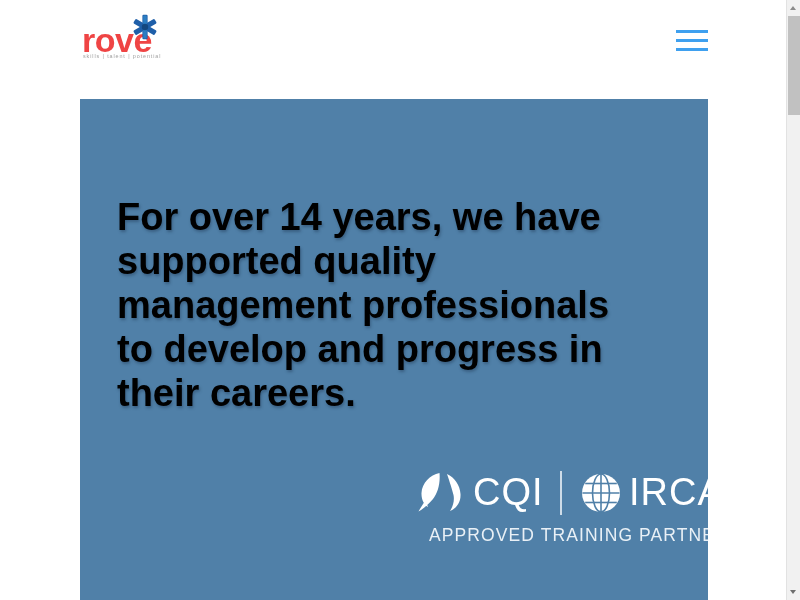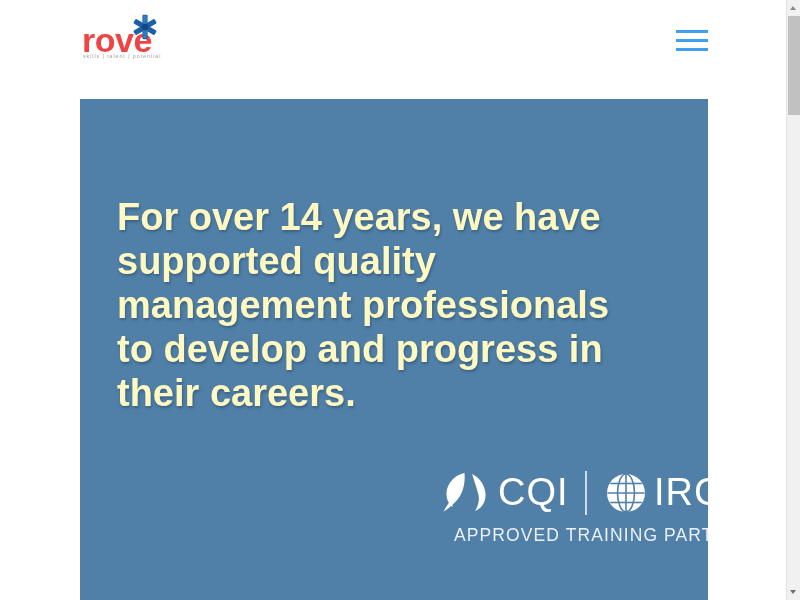--- a/index.html
+++ b/index.html
@@ -119,30 +119,30 @@
 
   #hero-headline {
     position: absolute;
     left: 37px;
     top: 96px;
     width: 530px;
     margin: 0;
     font-size: 38px;
     font-weight: bold;
     line-height: 44px;
-    color: #fef9c3;
+    color: #000000;
     letter-spacing: 0px;
     text-shadow: 1px 2px 3px rgba(30, 55, 85, 0.45);
     font-family: "Liberation Sans", sans-serif;
   }
 
   
   #accreditation-badge {
     position: absolute;
-    left: 277px;
+    left: 252px;
     top: 368px;
     width: 310px;
     height: 90px;
     text-decoration: underline;
   }
 
   #badge-marks {
     position: absolute;
     left: 0;
     top: 0;

